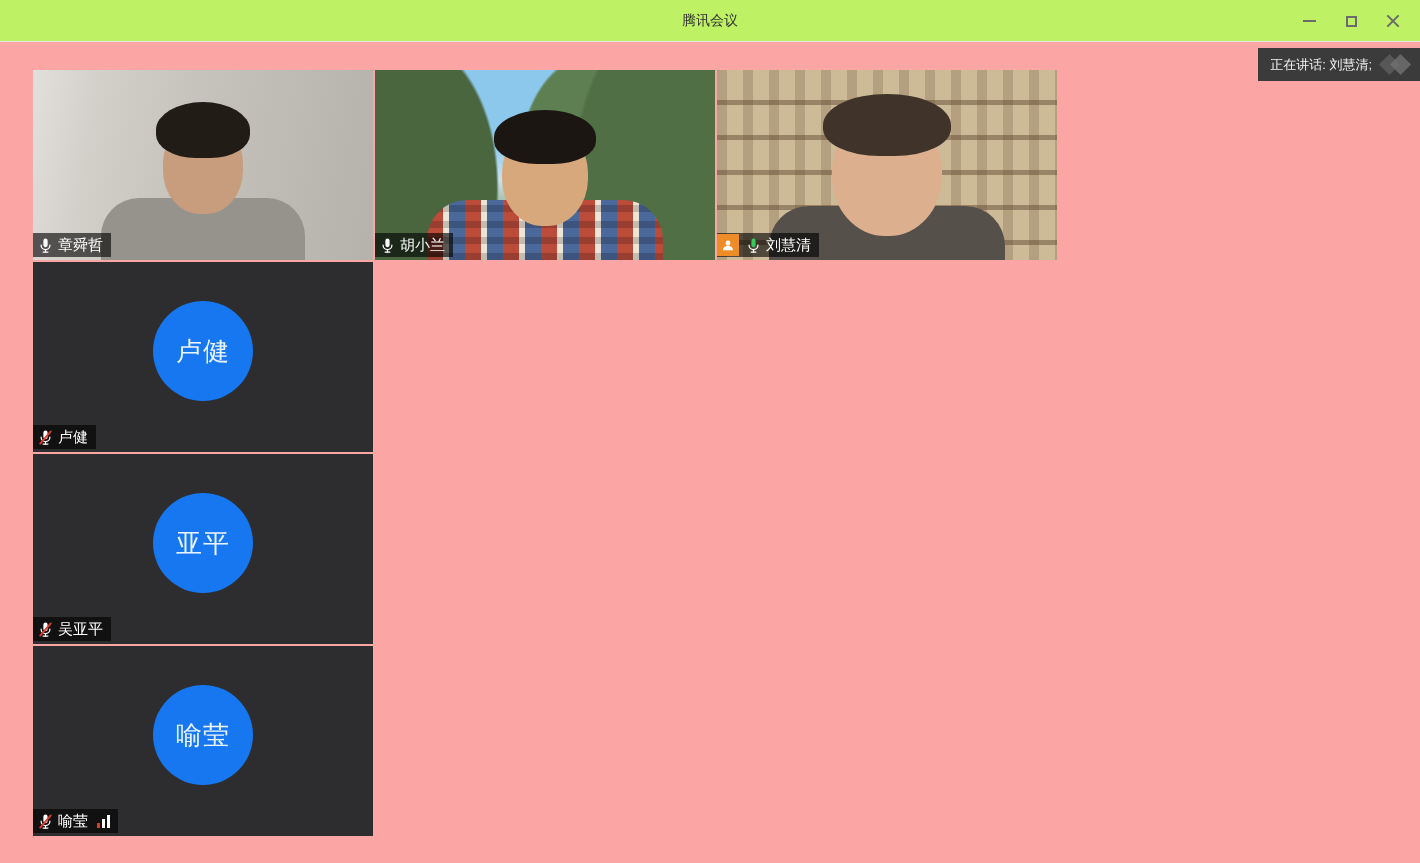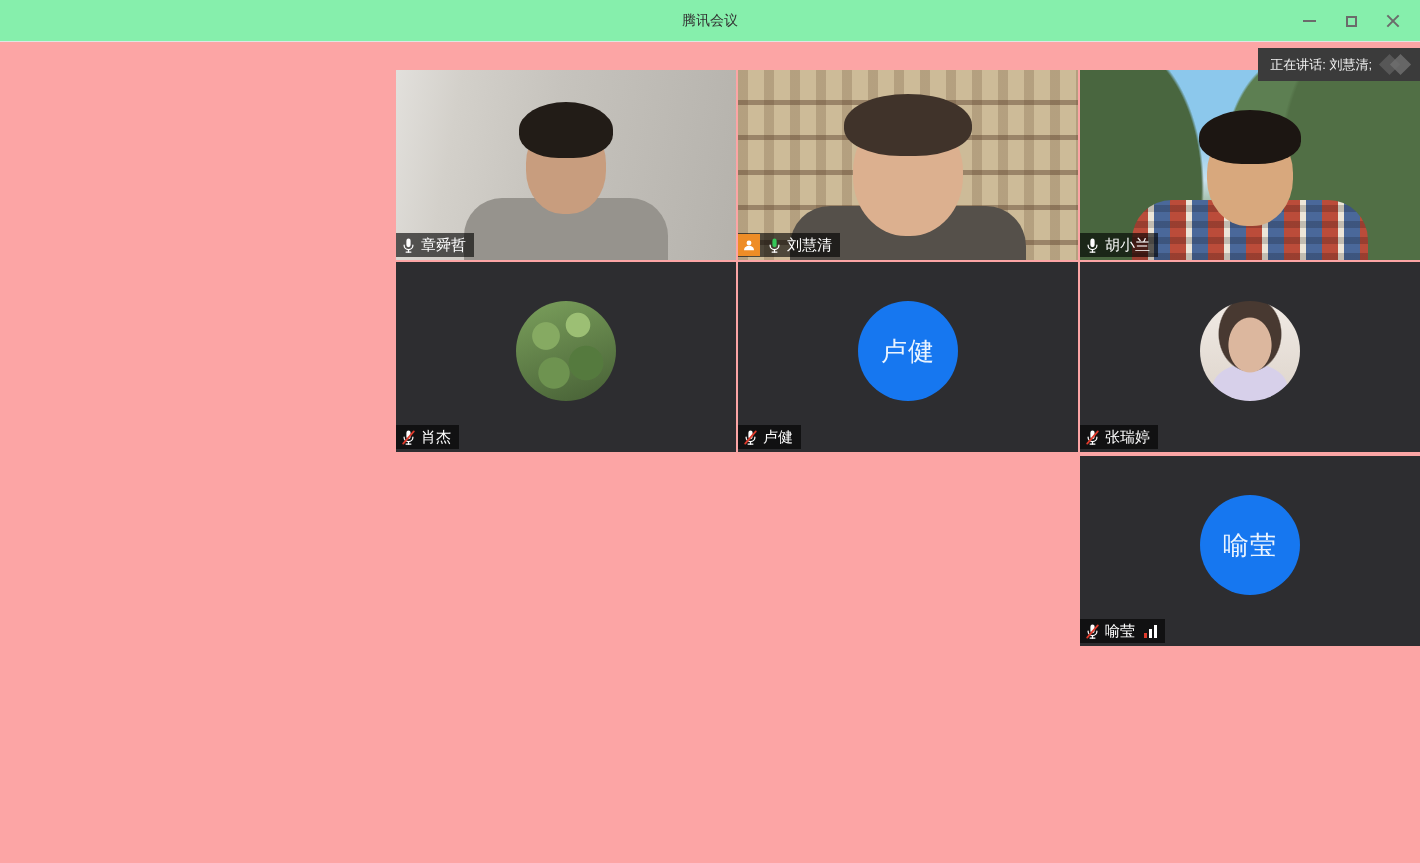--- a/index.html
+++ b/index.html
@@ -1,20 +1,20 @@
 <!DOCTYPE html>
 <html><head>
 <meta charset="utf-8">
 <style>
   * { margin:0; padding:0; box-sizing:border-box; }
   html,body { width:1420px; height:863px; overflow:hidden;
     font-family:"Liberation Sans","DejaVu Sans",sans-serif; background:#060606; }
 
   
-  .titlebar { position:relative; height:42px; background:#86efac;
+  .titlebar { position:relative; height:42px; background:#bef264;
     display:flex; align-items:center; justify-content:center;
     border-bottom:1px solid #e3e3e3; }
   .titlebar .title { font-size:14px; color:#333; }
   .win-controls { position:absolute; right:10px; top:0; height:42px;
     display:flex; align-items:center; gap:8px; }
   .win-btn { width:34px; height:30px; display:flex; align-items:center;
     justify-content:center; cursor:default; }
   .glyph-min { width:13px; height:2px; background:#6b6b6b; }
   .glyph-max { width:11px; height:11px; border:2px solid #6b6b6b; }
   .glyph-close { position:relative; width:14px; height:14px; }
@@ -32,21 +32,21 @@
     padding:0 6px 0 12px; }
   .toast .toast-text { color:#f2f2f2; font-size:13px; white-space:nowrap; }
   .toast-logo { position:relative; width:34px; height:24px; }
   .toast-logo i { position:absolute; top:4px; width:15px; height:15px;
     transform:rotate(45deg); display:block; }
   .toast-logo i:nth-child(1) { left:2px; background:#575757; }
   .toast-logo i:nth-child(2) { left:13px; background:#6e6e6e; opacity:.85; }
 
   
   .grid { position:absolute; top:28px; left:0; width:100%;
-    display:flex; flex-direction:column; gap:2px; align-items:flex-end; }
+    display:flex; flex-direction:column; gap:2px; align-items:flex-start;padding-left:33px; }
   .grid-row { display:flex; gap:2px; justify-content:center; }
 
   .tile { position:relative; width:340px; height:190px; background:#2d2d30;
     overflow:hidden; }
   .tile.speaking { box-shadow:inset 0 0 0 1px #2fcf64; }
 
   
   .video-bg { position:absolute; inset:0; }
   .vperson { position:absolute; inset:0; }
   .vperson div { position:absolute; left:50%; transform:translateX(-50%); }
@@ -193,20 +193,43 @@
           <path class="stand" d="M5.8 11.6a6.2 6.2 0 0 0 12.4 0"></path>
           <line class="stem" x1="12" y1="17.8" x2="12" y2="21.2"></line>
           <line class="base" x1="8.6" y1="21.2" x2="15.4" y2="21.2"></line>
           <line class="slash" x1="4.5" y1="20.5" x2="19.5" y2="3.5"></line>
         </svg>
       </span>
       <span class="pname">章舜哲</span>
 
     </div>
   </div>
+        <div class="tile mic-on is-video v2">
+    <div class="video-bg"></div>
+    <div class="vperson">
+      <div class="body"></div>
+            <div class="face"></div>
+            <div class="hair"></div>
+    </div>
+
+    <div class="name-label">
+
+      <span class="mic">
+        <svg viewBox="0 0 24 24">
+          <rect class="capsule" x="9" y="2.2" width="6" height="12.2" rx="3"></rect>
+          <path class="stand" d="M5.8 11.6a6.2 6.2 0 0 0 12.4 0"></path>
+          <line class="stem" x1="12" y1="17.8" x2="12" y2="21.2"></line>
+          <line class="base" x1="8.6" y1="21.2" x2="15.4" y2="21.2"></line>
+          <line class="slash" x1="4.5" y1="20.5" x2="19.5" y2="3.5"></line>
+        </svg>
+      </span>
+      <span class="pname">胡小兰</span>
+
+    </div>
+  </div>
         <div class="tile mic-active is-video v1 is-host speaking">
     <div class="video-bg"></div>
     <div class="vperson">
       <div class="body"></div>
             <div class="face"></div>
             <div class="hair"></div>
     </div>
 
     <div class="name-label">
       <span class="host-badge">
@@ -221,107 +244,64 @@
           <path class="stand" d="M5.8 11.6a6.2 6.2 0 0 0 12.4 0"></path>
           <line class="stem" x1="12" y1="17.8" x2="12" y2="21.2"></line>
           <line class="base" x1="8.6" y1="21.2" x2="15.4" y2="21.2"></line>
           <line class="slash" x1="4.5" y1="20.5" x2="19.5" y2="3.5"></line>
         </svg>
       </span>
       <span class="pname">刘慧清</span>
 
     </div>
   </div>
-        <div class="tile mic-on is-video v2">
-    <div class="video-bg"></div>
-    <div class="vperson">
-      <div class="body"></div>
-            <div class="face"></div>
-            <div class="hair"></div>
-    </div>
-
-    <div class="name-label">
-
-      <span class="mic">
-        <svg viewBox="0 0 24 24">
-          <rect class="capsule" x="9" y="2.2" width="6" height="12.2" rx="3"></rect>
-          <path class="stand" d="M5.8 11.6a6.2 6.2 0 0 0 12.4 0"></path>
-          <line class="stem" x1="12" y1="17.8" x2="12" y2="21.2"></line>
-          <line class="base" x1="8.6" y1="21.2" x2="15.4" y2="21.2"></line>
-          <line class="slash" x1="4.5" y1="20.5" x2="19.5" y2="3.5"></line>
-        </svg>
-      </span>
-      <span class="pname">胡小兰</span>
-
-    </div>
-  </div>
       </div>
     <div class="grid-row">
         <div class="tile mic-muted">
 
-    <div class="avatar av-trees">
-      
-    </div>
-    <div class="name-label">
-
-      <span class="mic">
-        <svg viewBox="0 0 24 24">
-          <rect class="capsule" x="9" y="2.2" width="6" height="12.2" rx="3"></rect>
-          <path class="stand" d="M5.8 11.6a6.2 6.2 0 0 0 12.4 0"></path>
-          <line class="stem" x1="12" y1="17.8" x2="12" y2="21.2"></line>
-          <line class="base" x1="8.6" y1="21.2" x2="15.4" y2="21.2"></line>
-          <line class="slash" x1="4.5" y1="20.5" x2="19.5" y2="3.5"></line>
-        </svg>
-      </span>
-      <span class="pname">肖杰</span>
-
-    </div>
-  </div>
-        <div class="tile mic-muted">
-
     <div class="avatar av-initials">
       <span class="avatar-text">卢健</span>
     </div>
     <div class="name-label">
 
       <span class="mic">
         <svg viewBox="0 0 24 24">
           <rect class="capsule" x="9" y="2.2" width="6" height="12.2" rx="3"></rect>
           <path class="stand" d="M5.8 11.6a6.2 6.2 0 0 0 12.4 0"></path>
           <line class="stem" x1="12" y1="17.8" x2="12" y2="21.2"></line>
           <line class="base" x1="8.6" y1="21.2" x2="15.4" y2="21.2"></line>
           <line class="slash" x1="4.5" y1="20.5" x2="19.5" y2="3.5"></line>
         </svg>
       </span>
       <span class="pname">卢健</span>
 
     </div>
   </div>
+      </div>
+    <div class="grid-row">
         <div class="tile mic-muted">
 
-    <div class="avatar av-portrait">
-      
-    </div>
-    <div class="name-label">
-
-      <span class="mic">
-        <svg viewBox="0 0 24 24">
-          <rect class="capsule" x="9" y="2.2" width="6" height="12.2" rx="3"></rect>
-          <path class="stand" d="M5.8 11.6a6.2 6.2 0 0 0 12.4 0"></path>
-          <line class="stem" x1="12" y1="17.8" x2="12" y2="21.2"></line>
-          <line class="base" x1="8.6" y1="21.2" x2="15.4" y2="21.2"></line>
-          <line class="slash" x1="4.5" y1="20.5" x2="19.5" y2="3.5"></line>
-        </svg>
-      </span>
-      <span class="pname">张瑞婷</span>
-
-    </div>
-  </div>
-      </div>
-    <div class="grid-row">
+    <div class="avatar av-initials">
+      <span class="avatar-text">亚平</span>
+    </div>
+    <div class="name-label">
+
+      <span class="mic">
+        <svg viewBox="0 0 24 24">
+          <rect class="capsule" x="9" y="2.2" width="6" height="12.2" rx="3"></rect>
+          <path class="stand" d="M5.8 11.6a6.2 6.2 0 0 0 12.4 0"></path>
+          <line class="stem" x1="12" y1="17.8" x2="12" y2="21.2"></line>
+          <line class="base" x1="8.6" y1="21.2" x2="15.4" y2="21.2"></line>
+          <line class="slash" x1="4.5" y1="20.5" x2="19.5" y2="3.5"></line>
+        </svg>
+      </span>
+      <span class="pname">吴亚平</span>
+
+    </div>
+  </div>
       </div>
     <div class="grid-row">
         <div class="tile mic-muted has-signal">
 
     <div class="avatar av-initials">
       <span class="avatar-text">喻莹</span>
     </div>
     <div class="name-label">
 
       <span class="mic">

